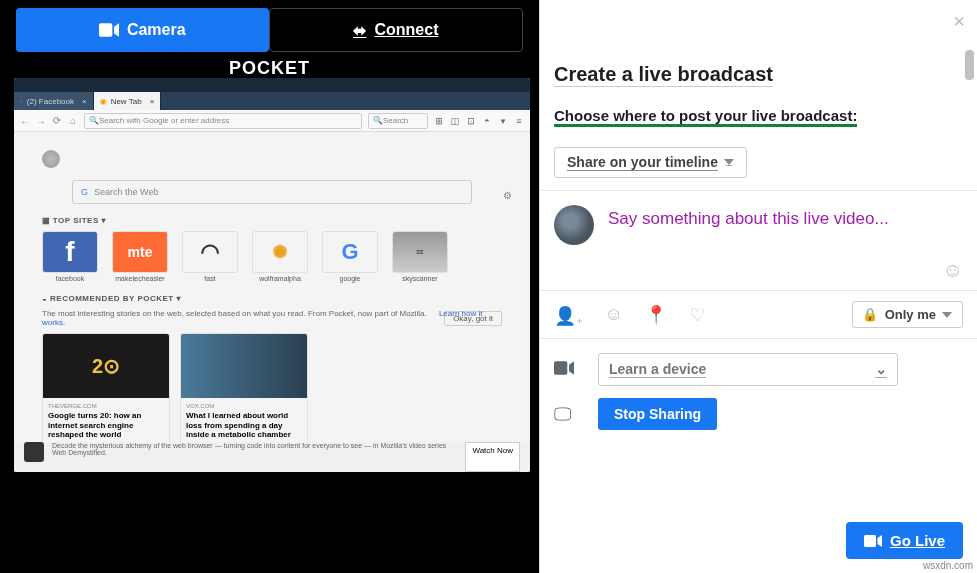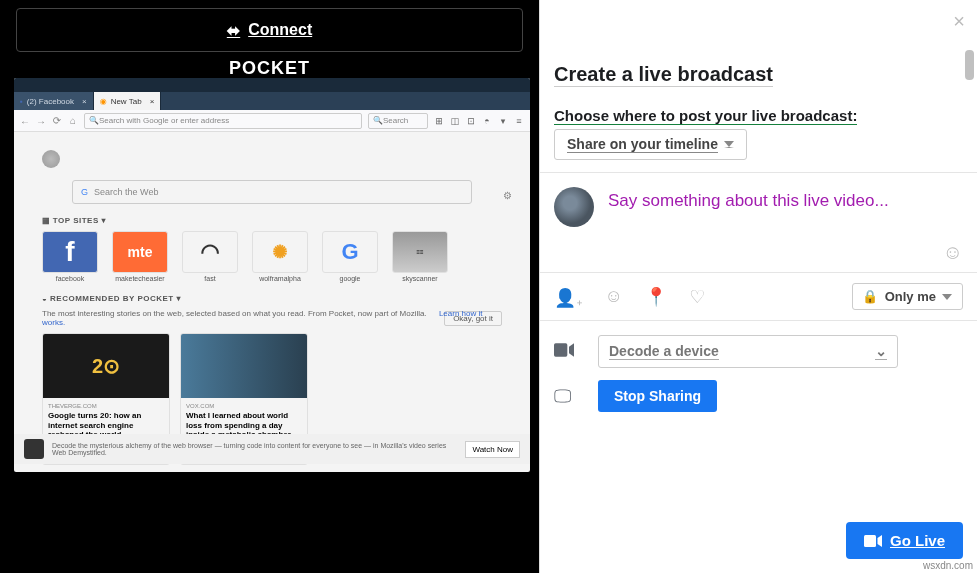--- a/index.html
+++ b/index.html
@@ -48,33 +48,33 @@
 .card { width: 128px; border: 1px solid #e0e0e0; border-radius: 3px; overflow: hidden; }
 .card-img { height: 64px; background: #555; }
 .c1 { background: linear-gradient(135deg,#6b5a4a,#3a3228); }
 .c2 { background: #1a1a1a; display: flex; align-items: center; justify-content: center; color: #f0c040; font-size: 20px; font-weight: bold; }
 .c3 { background: linear-gradient(90deg,#4a7a9a,#2a4050); }
 .card-body { padding: 5px; }
 .card-src { font-size: 6px; color: #888; }
 .card-title { font-size: 8px; font-weight: bold; margin: 2px 0; line-height: 1.2; }
 .card-sub { font-size: 6px; color: #888; line-height: 1.2; }
 .card-trend { font-size: 6px; color: #888; margin-top: 3px; }
-.bottombanner { position: absolute; bottom: 8px; left: 0; right: 0; height: 30px; background: #f0f0f0; display: flex; align-items: center; padding: 0 10px; gap: 8px; }
+.bottombanner { position: absolute; bottom: 0; left: 0; right: 0; height: 30px; background: #f0f0f0; display: flex; padding: 0 10px; gap: 8px; }
 .bbicon { width: 20px; height: 20px; background: #333; border-radius: 3px; }
 .bbtext { font-size: 7px; color: #666; flex: 1; }
 .bbtn { border: 1px solid #ccc; font-size: 8px; padding: 3px 6px; background: #fff; }
 
 
 .right { position: absolute; left: 539px; top: 0; right: 0; bottom: 0; background: #fff; border-left: 1px solid #ddd; display: flex; flex-direction: column; }
 .right-header { padding: 18px 14px 8px; margin-top: 45px; }
 .close-x { position: absolute; right: 12px; top: 10px; font-size: 20px; color: #bbb; cursor: pointer; }
 .create-title { font-size: 20px; font-weight: bold; color: #1c1e21; border-bottom: 1px solid #ccc; display: inline-block; }
 .scrollbar { position: absolute; right: 3px; top: 50px; width: 9px; height: 30px; background: #c0c0c0; border-radius: 4px; }
 .section { padding: 12px 14px; border-bottom: 1px solid #e5e5e5; }
-.choose-label { font-size: 15px; font-weight: bold; color: #1c1e21; border-bottom: 1px solid #15803d; display: inline-block; margin-bottom: 4px; }
+.choose-label { font-size: 15px; font-weight: bold; color: #1c1e21; border-bottom: 3px solid #15803d; display: inline-block; margin-bottom: 20px; }
 .share-btn { display: inline-flex; align-items: center; gap: 6px; border: 1px solid #ccc; padding: 6px 12px; font-size: 14px; font-weight: bold; color: #444; border-radius: 3px; cursor: pointer; }
 .share-btn span { border-bottom: 1px solid #888; }
 .caret { width: 0; height: 0; border-left: 5px solid transparent; border-right: 5px solid transparent; border-top: 6px solid #888; }
 .compose { display: flex; gap: 14px; padding: 14px; }
 .avatar { width: 40px; height: 40px; border-radius: 50%; background: radial-gradient(circle at 40% 40%, #7a8a9a 20%, #4a5560 60%); }
 .placeholder { color: #a21caf; font-size: 17px; padding-top: 4px; }
 .emoji-row { text-align: right; padding: 0 14px 8px; }
 .emoji-big { font-size: 20px; color: #bbb; }
 .actionbar { display: flex; align-items: center; padding: 10px 14px; border-top: 1px solid #e5e5e5; gap: 22px; }
 .abicon { font-size: 18px; color: #bbb; }
@@ -91,20 +91,27 @@
 .golive span { text-decoration: underline; }
 .golive svg { width: 18px; height: 14px; fill: #fff; }
 
 .watermark { position: absolute; right: 4px; bottom: 2px; font-size: 10px; color: #888; }
 </style>
 </head>
 <body>
 
 <div class="left">
   <div class="tabs">
+    <div class="tab camera">
+      <svg viewBox="0 0 24 16">
+          <rect x="0" y="0" width="16" height="16" rx="2"></rect>
+          <path d="M18 4 L24 0 L24 16 L18 12 Z"></path>
+        </svg>
+      <span>Camera</span>
+    </div>
     <div class="tab connect">
       <span>⬌</span>
       <span>Connect</span>
     </div>
   </div>
   <div class="preview-label">POCKET</div>
 
   <div class="preview-box">
     <div class="titlebar"></div>
     <div class="tabbar">
@@ -233,21 +240,21 @@
   </div>
   <div class="device-section">
     <div class="device-row">
       <span class="device-icon">
         <svg viewBox="0 0 24 16" width="20" height="14" fill="#606770">
             <rect x="0" y="0" width="16" height="16" rx="2"></rect>
             <path d="M18 4 L24 0 L24 16 L18 12 Z"></path>
           </svg>
       </span>
       <div class="device-select">
-        <span>Decode a device</span>
+        <span>Learn a device</span>
         <span>⌄</span>
       </div>
     </div>
     <div class="device-row">
       <span class="device-icon">🖵</span>
       <div class="stop-btn">Stop Sharing</div>
     </div>
   </div>
   <div class="golive-row">
     <div class="golive">

